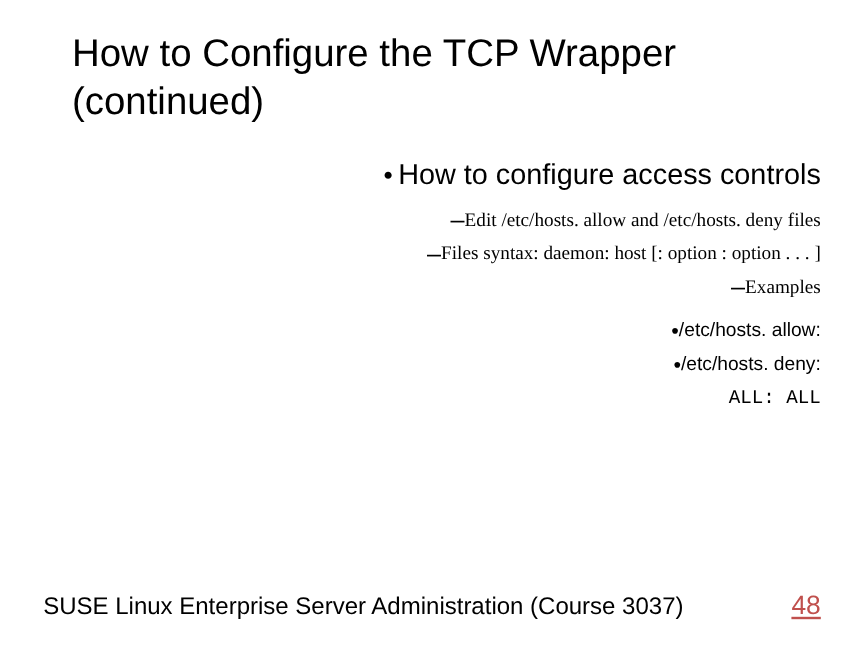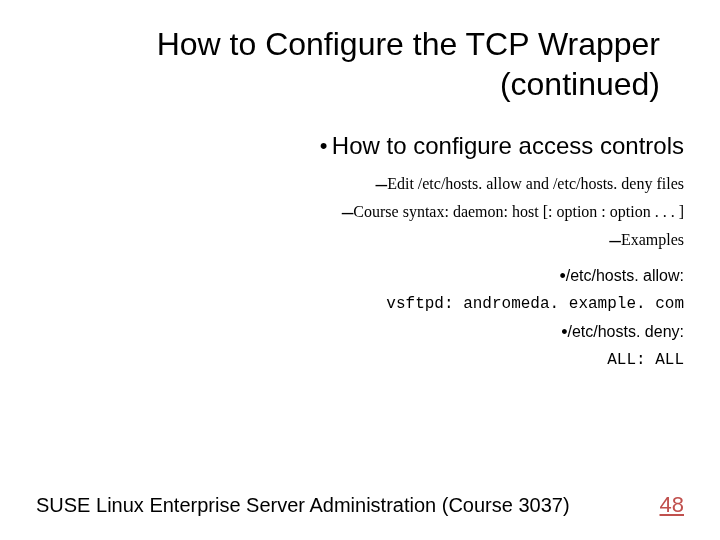--- a/index.html
+++ b/index.html
@@ -6,21 +6,21 @@
     body {
       width: 720px;
       height: 540px;
       background: #ffffff;
       font-family: Arial, Helvetica, sans-serif;
       color: #000;
       position: relative;
       padding: 24px 36px 0 36px;
     }
     .title {
-      text-align: right;
+      text-align: left;
       font-size: 32px;
       font-weight: 400;
       line-height: 1.25;
       margin: 0 auto 28px auto;
       max-width: 600px;
     }
     .level1 {
       list-style: none;
       margin-left: 12px;
     }
@@ -99,25 +99,24 @@
 </head>
 <body>
 
 <h1 class="title">How to Configure the TCP Wrapper (continued)</h1>
 
 <ul class="level1">
   <li>
     <span class="text">How to configure access controls</span>
     <ul class="level2">
       <li><span class="text">Edit /etc/hosts. allow and /etc/hosts. deny files</span></li>
-      <li><span class="text">Course syntax: daemon: host [: option : option . . . ]</span></li>
+      <li><span class="text">Files syntax: daemon: host [: option : option . . . ]</span></li>
       <li><span class="text">Examples</span>
         <ul class="level3">
           <li class="bulleted"><span>/etc/hosts. allow:</span></li>
-          <li class="plain mono"><span>vsftpd: andromeda. example. com</span></li>
           <li class="bulleted"><span>/etc/hosts. deny:</span></li>
           <li class="plain mono"><span>ALL: ALL</span></li>
         </ul>
       </li>
     </ul>
   </li>
 </ul>
 
 <div class="footer">
   <span>SUSE Linux Enterprise Server Administration (Course 3037)</span>

